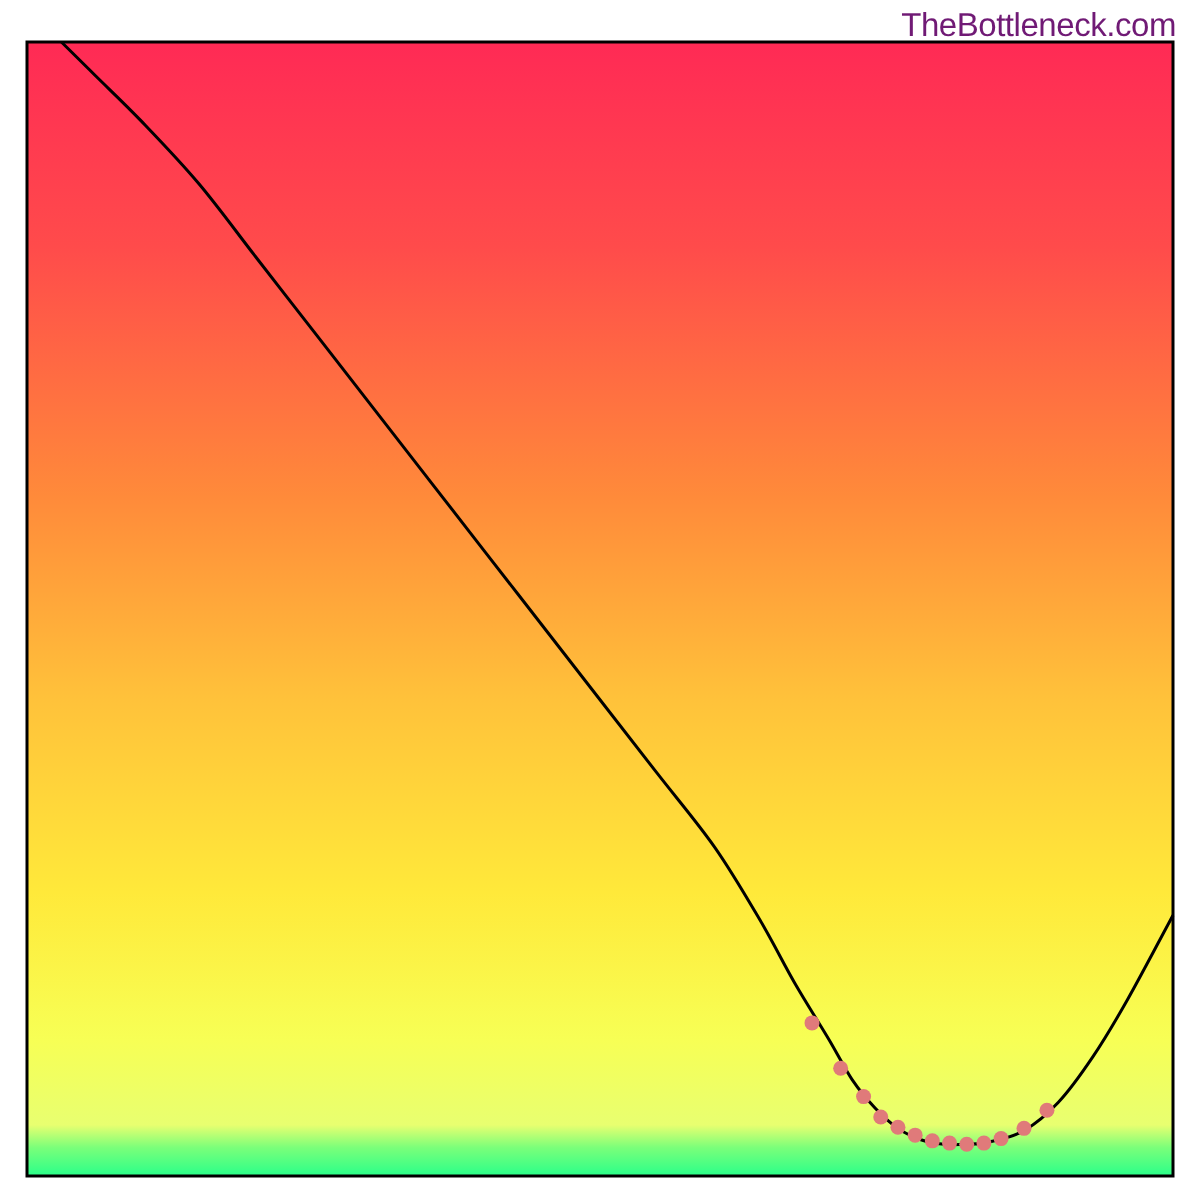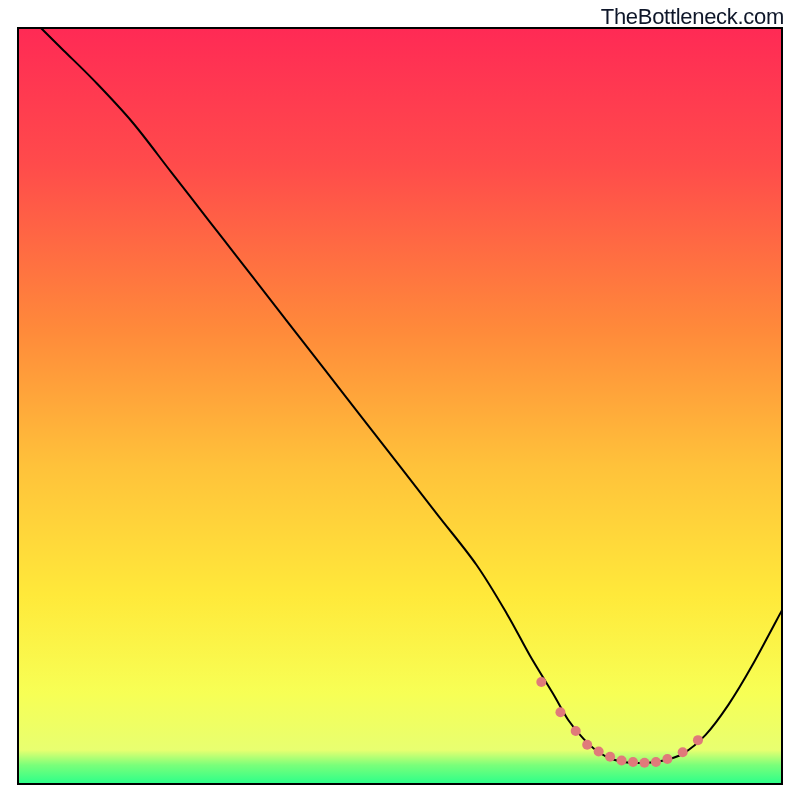--- a/index.html
+++ b/index.html
@@ -1,18 +1,18 @@
 <!DOCTYPE html>
 <html><head>
 <meta charset="utf-8">
 <style>
 *{margin:0;padding:0;box-sizing:border-box}
 body{width:800px;height:800px;position:relative;background:#fff;font-family:Arial,sans-serif}
 .chart-wrapper{width:800px;height:800px;position:relative}
-.watermark{position:absolute;top:4px;right:16px;font-size:22px;color:#0f172a;font-weight:400;letter-spacing:-0.3px}
+.watermark{position:absolute;top:4px;right:16px;font-size:22px;color:#701a75;font-weight:400;letter-spacing:-0.3px}
 svg.plot{position:absolute;inset:0;width:800px;height:800px}
 </style>
 </head>
 <body>
 
 <div class="chart-wrapper">
   <div class="watermark">TheBottleneck.com</div>
   <svg class="plot" viewBox="0 0 800 800">
     <defs>
       <linearGradient id="bg-grad" x1="0" y1="0" x2="0" y2="1">

